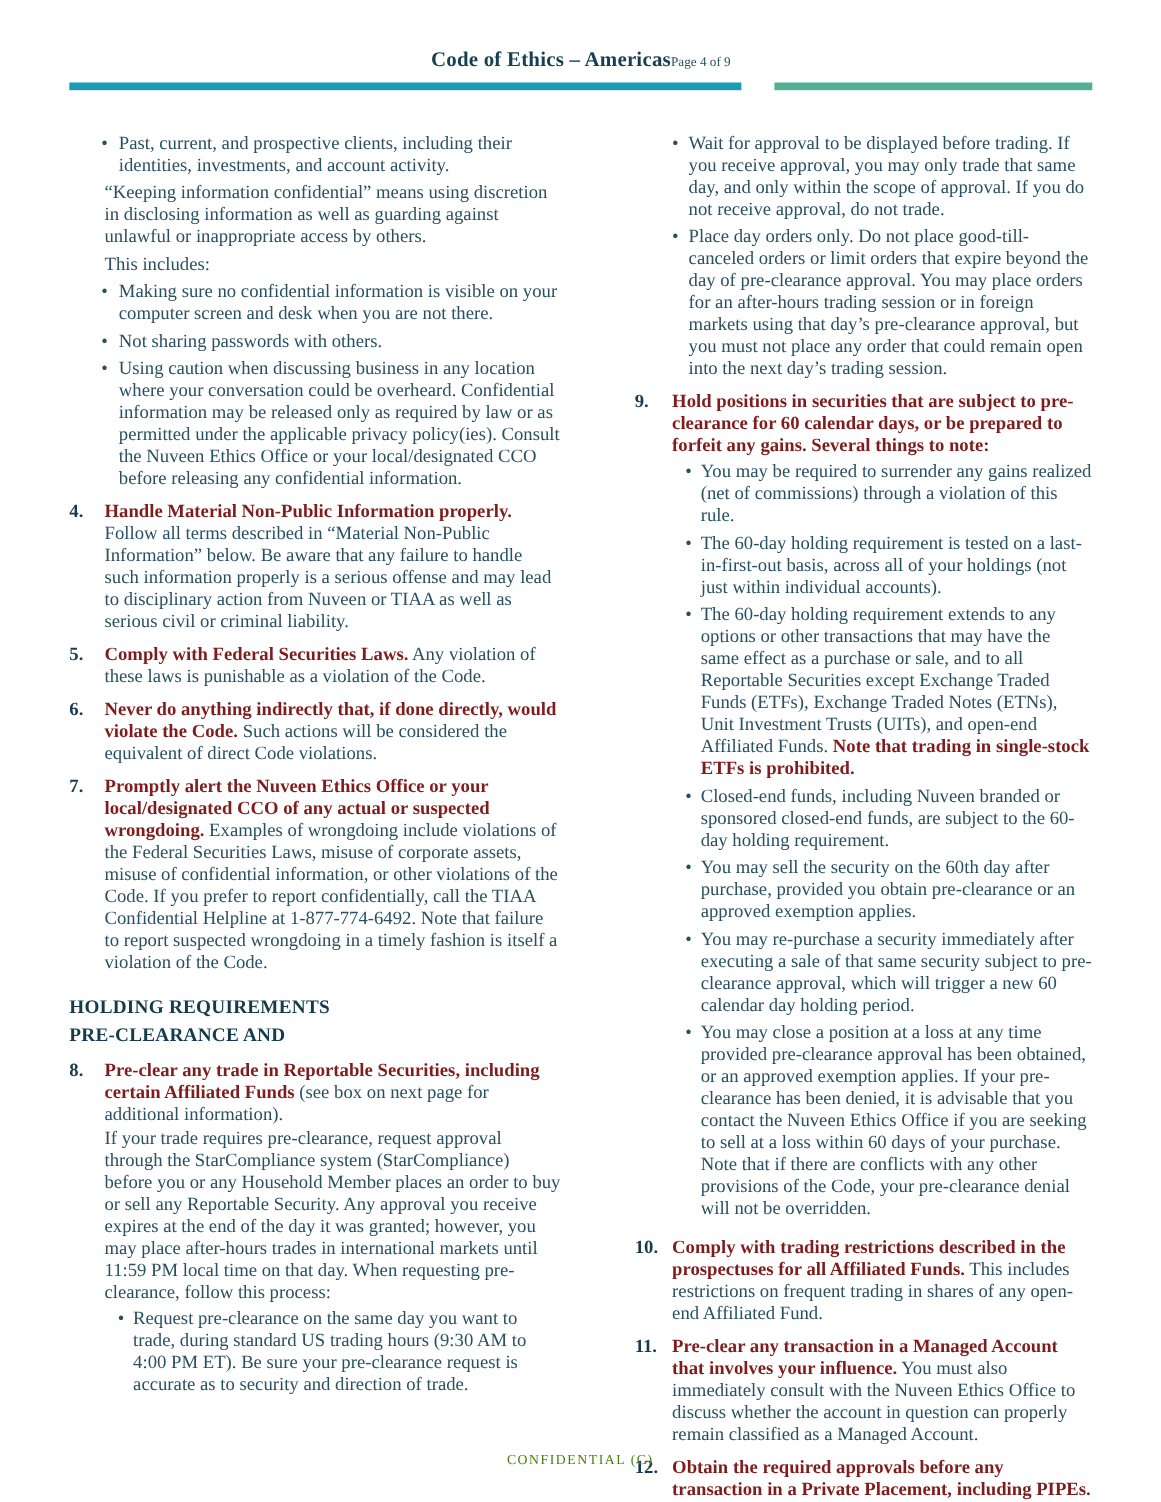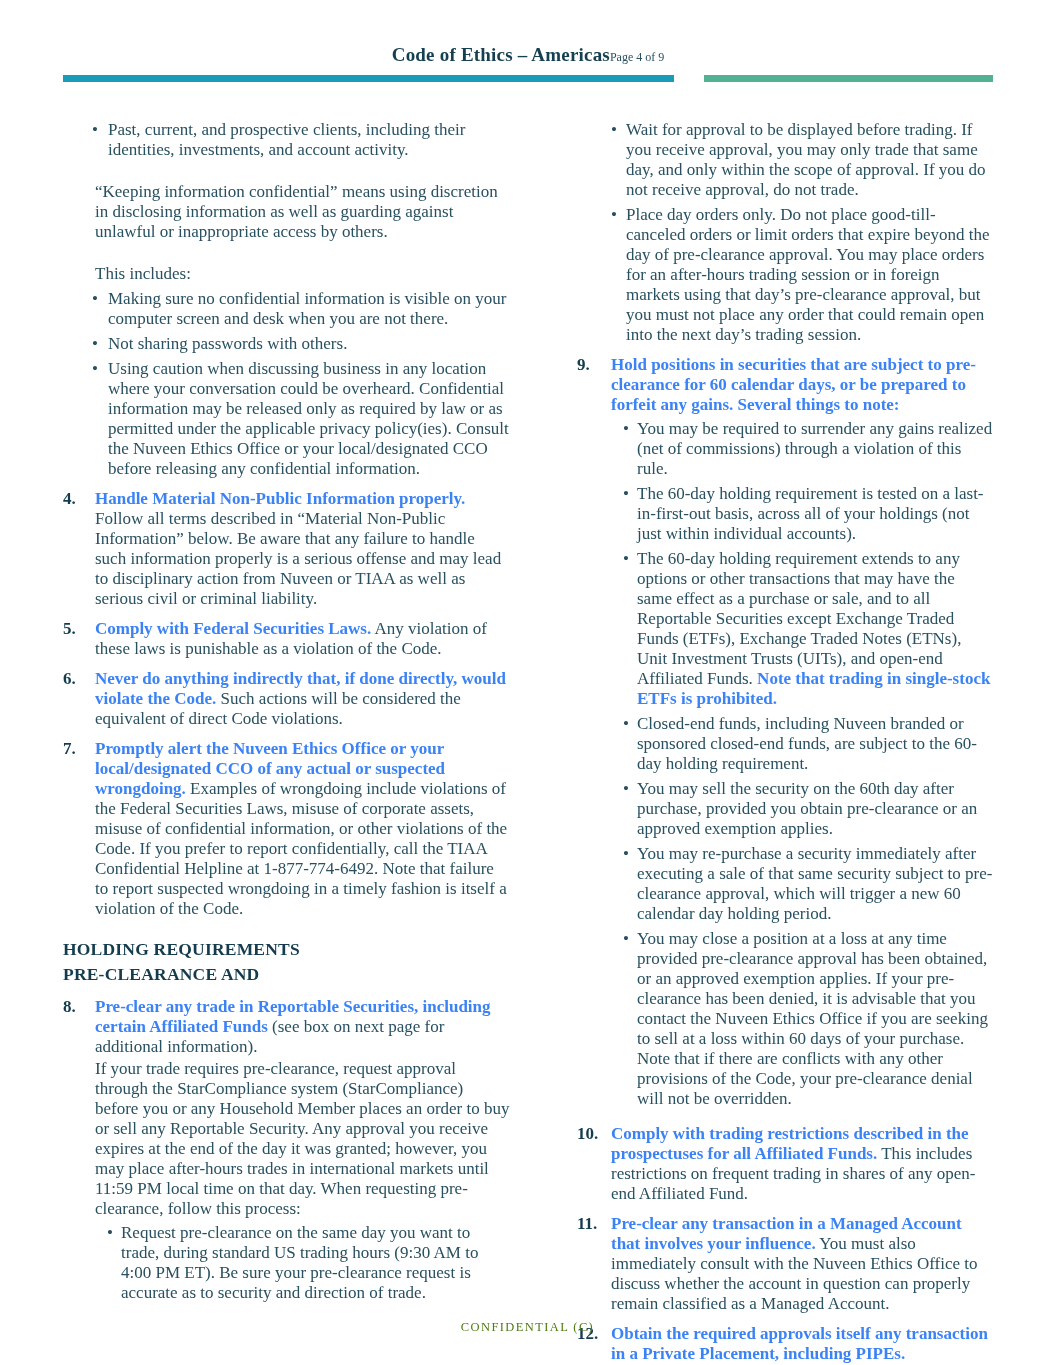--- a/index.html
+++ b/index.html
@@ -18,39 +18,39 @@
   .rules { display:flex; gap:30px; margin-top:9px; }
   .rule-teal  { width:611px; height:7px; background:#1A9CB8; }
   .rule-green { width:289px; height:7px; background:#52B193; }
 
   
   .columns { display:flex; gap:67px; margin-top:34px; }
   .col { font-size:17px; line-height:20px; }
   .col-left  { width:447px; }
   .col-right { width:416px; }
 
-  p.ind { margin:22px 0 5px 32px; }
+  p.ind { margin:5px 0 5px 32px; }
 
   
   .bullet { display:flex; margin:4px 0 5px 0; }
   .bullet .mk { flex:0 0 auto; }
   .btxt { flex:1; }
   .col-left  .bullet.l1 { margin-left:29px; }
   .col-left  .bullet.l1 .mk { width:16px; }
   .col-right .bullet.l1 { margin-left:34px; }
   .col-right .bullet.l1 .mk { width:15px; }
   .bullet.sub { margin-left:12px; margin-top:4px; margin-bottom:5px; }
   .bullet.sub .mk { width:14px; }
 
   
   .ni { display:flex; margin:10px 0 5px 0; }
   .ni .num { flex:0 0 32px; font-weight:700; color:#143C4E; }
   .col-right .ni .num { flex-basis:34px; }
   .nbody { flex:1; }
-  .b { font-weight:700; color:#3b82f6; }
+  .b { font-weight:700; color:#7f1d1d; }
   .nbody p.ni-para { margin-top:2px; }
 
   
   .sec-heading { margin:18px 0 7px 0; font-size:17.5px; line-height:25px;
                  font-weight:700; color:#143C4E; letter-spacing:.2px; }
   .sec-heading .shl { display:block; }
 
   
   .footer { position:absolute; left:0; right:0; bottom:30px;
             text-align:center; font-size:12.5px; letter-spacing:1.4px; color:#4d7c0f; }
@@ -208,21 +208,21 @@
         <span class="num">11.</span>
         <div class="nbody">
           <span class="b">Pre-clear any transaction in a Managed Account that involves your influence.</span>
           <span>You must also immediately consult with the Nuveen Ethics Office to discuss whether the account in question can properly remain classified as a Managed Account.</span>
         </div>
       </div>
 
       <div class="ni">
         <span class="num">12.</span>
         <div class="nbody">
-          <span class="b">Obtain the required approvals itself any transaction in a Private Placement, including PIPEs.</span>
+          <span class="b">Obtain the required approvals before any transaction in a Private Placement, including PIPEs.</span>
           <span>Participation and approval for all transactions in Private Placements advised or sub-advised by Nuveen, is</span>
         </div>
       </div>
 
     </section>
   </main>
 
   <footer class="footer">
     <span>CONFIDENTIAL (C)</span>
   </footer>

